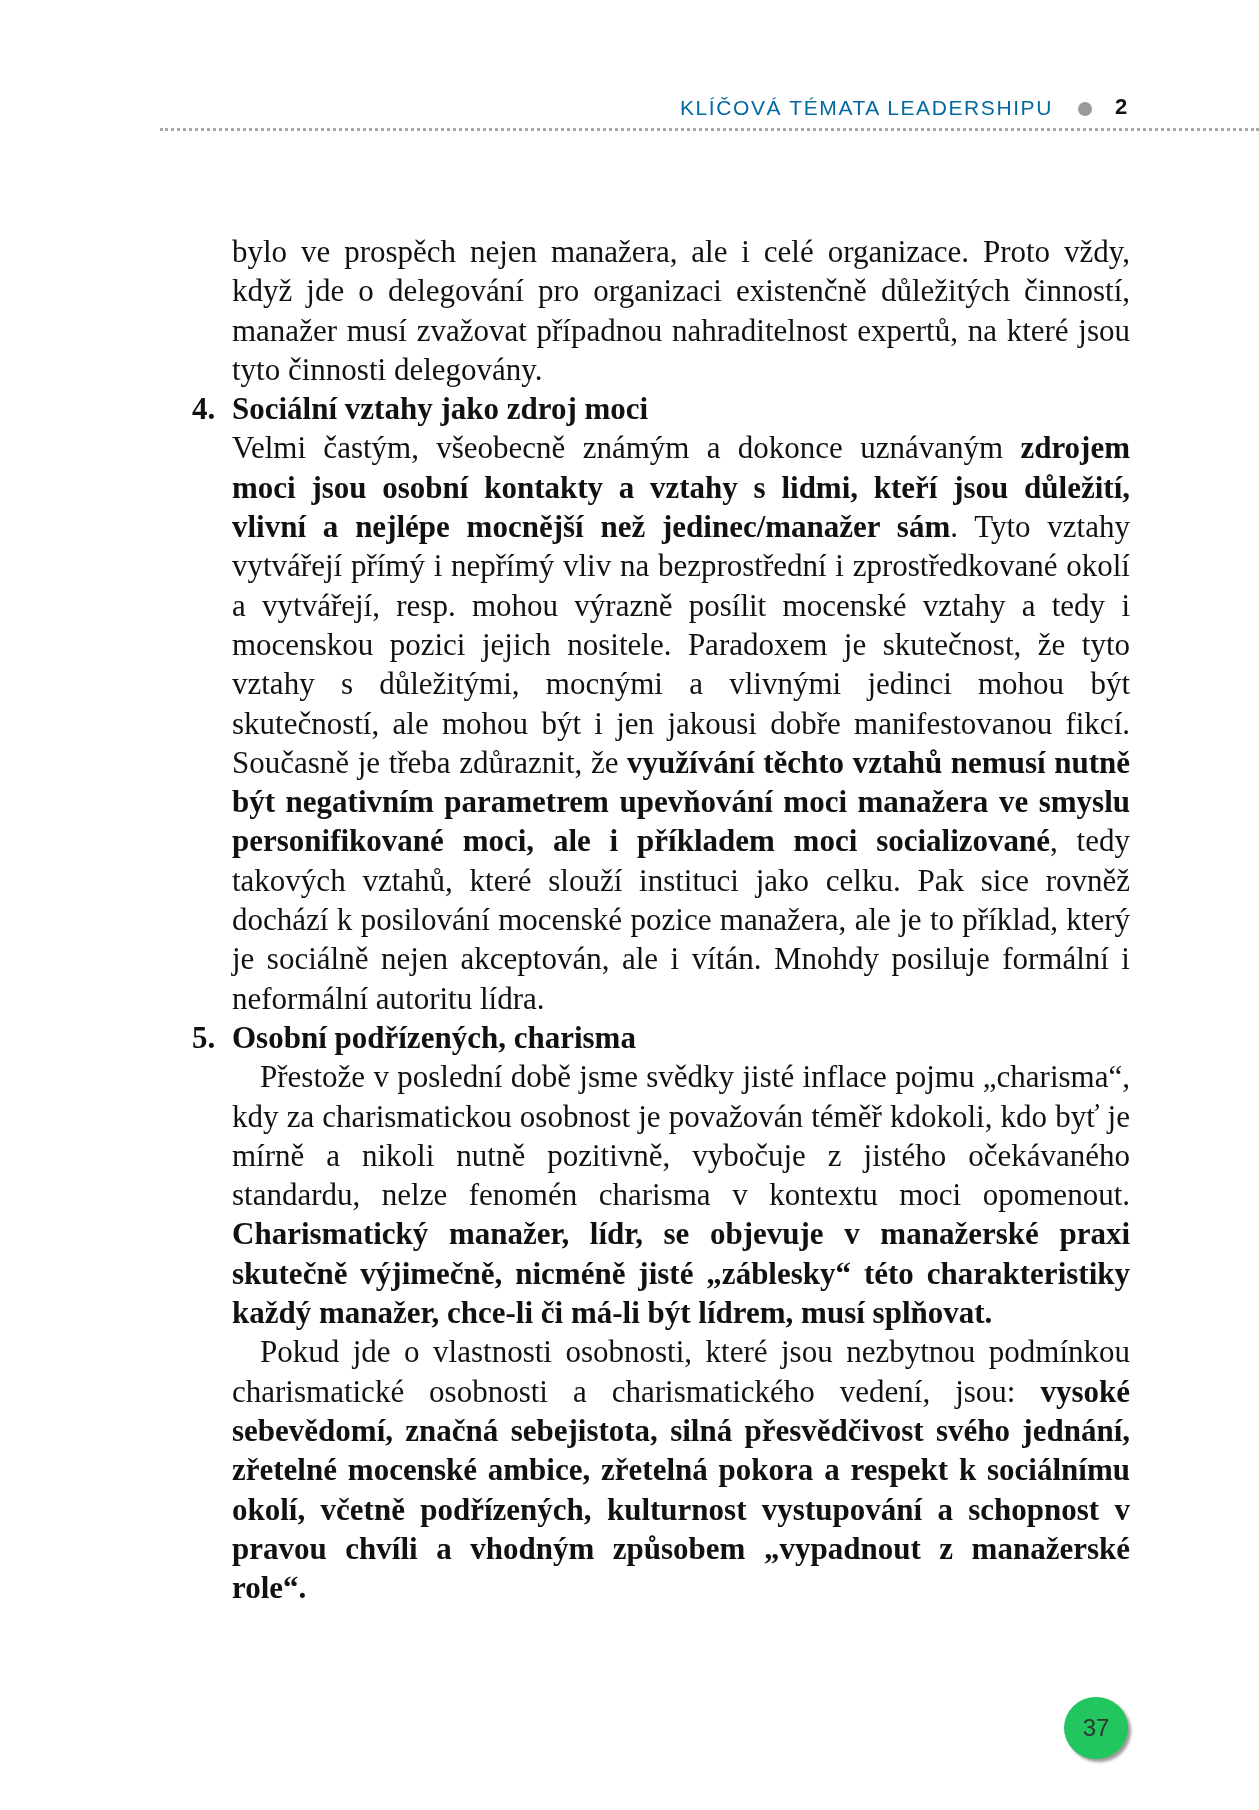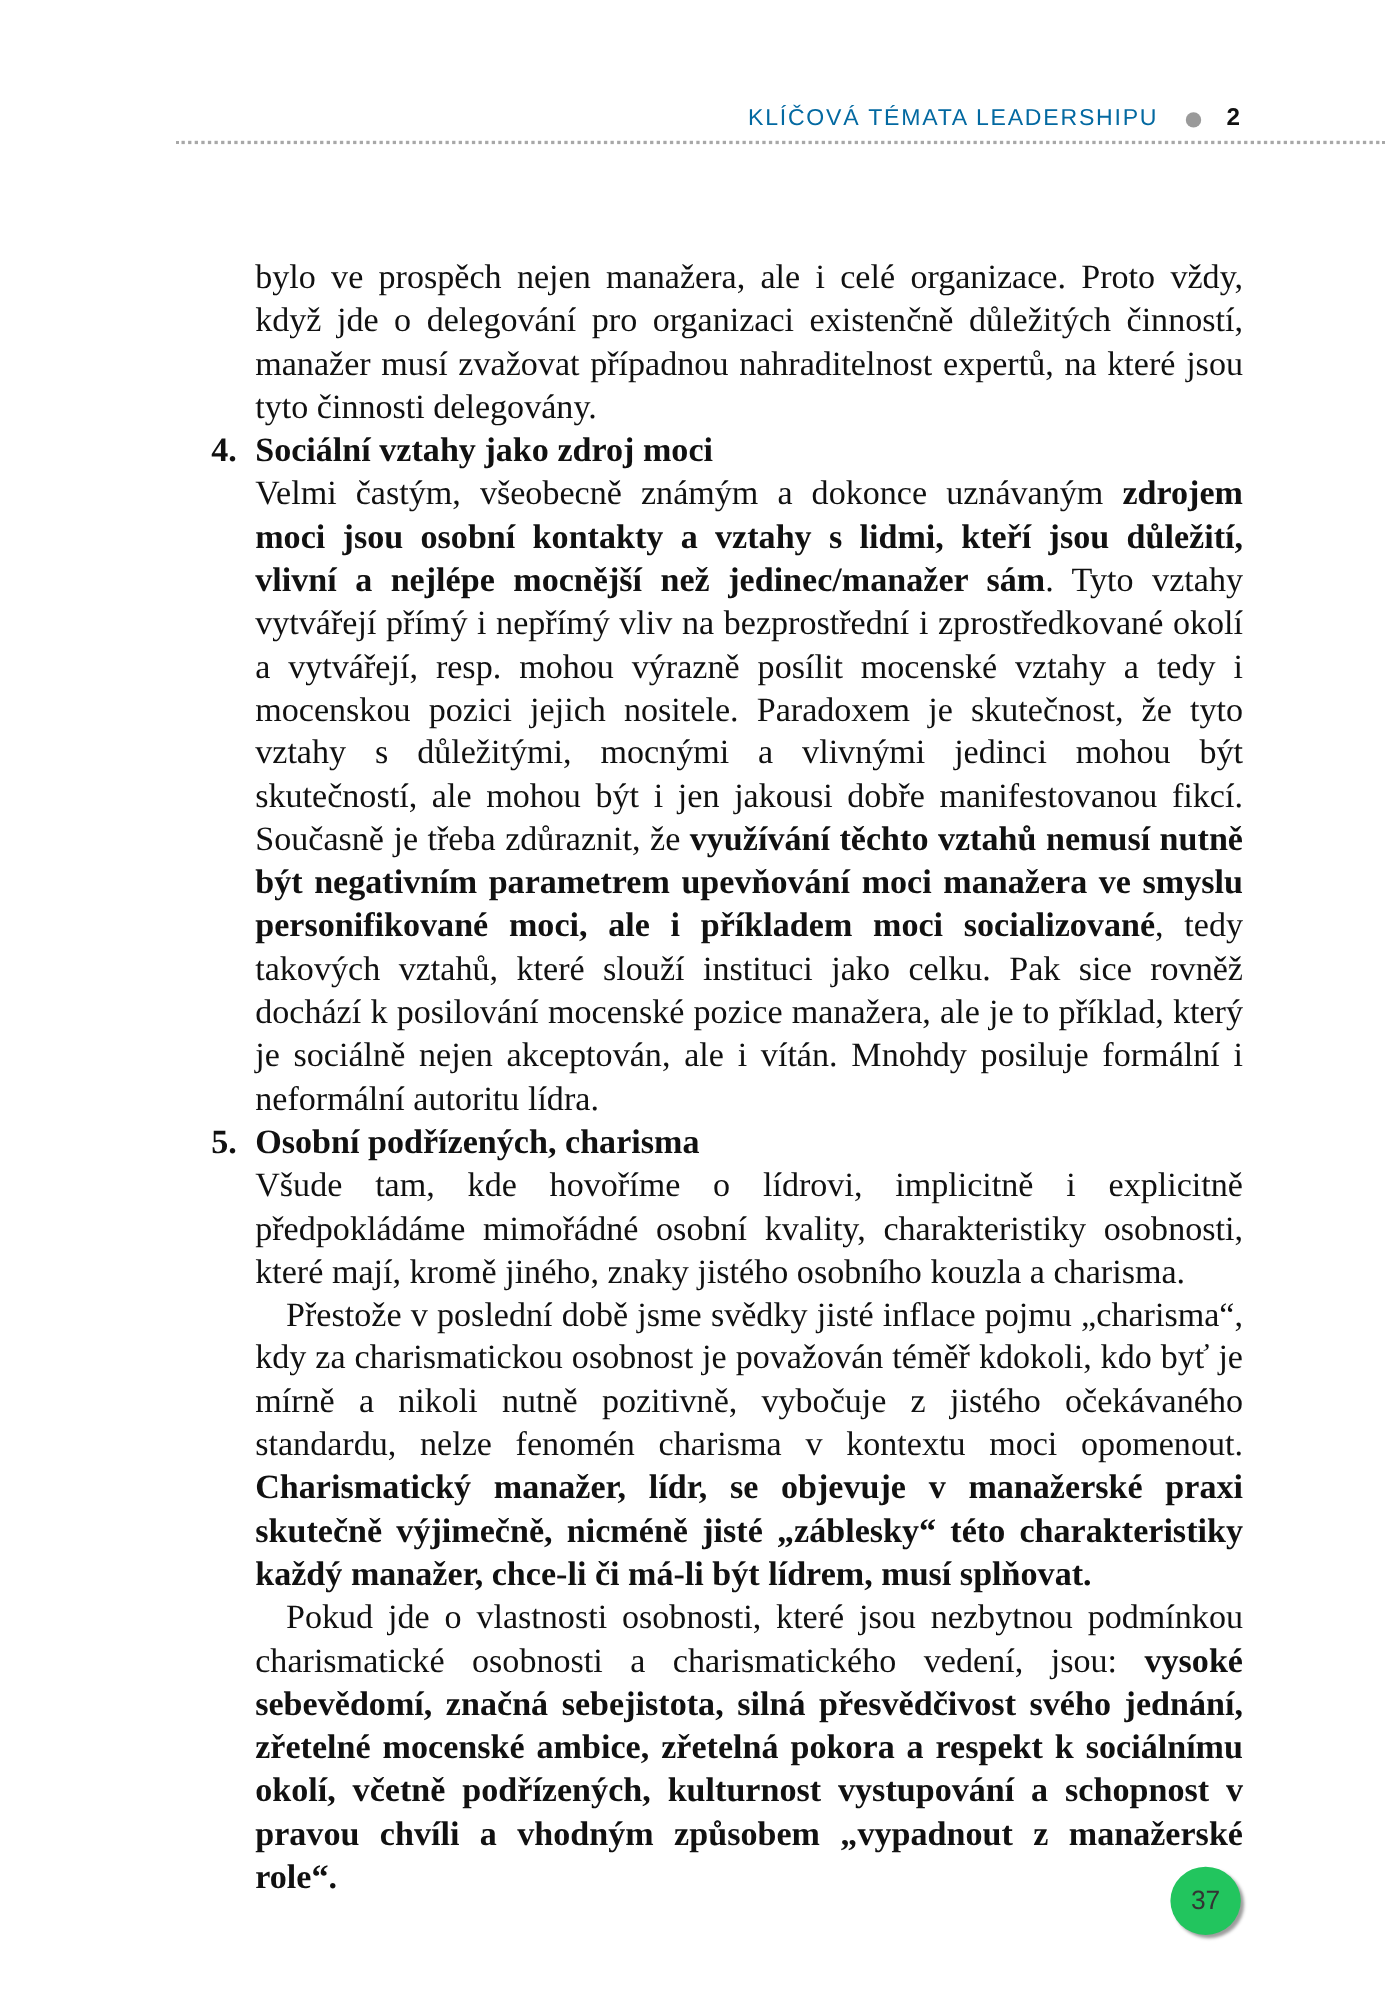--- a/index.html
+++ b/index.html
@@ -33,21 +33,20 @@
 
   <div class="list-item">
     <span class="list-num">4.</span>
     <p class="heading">Sociální vztahy jako zdroj moci</p>
     <p><span>Velmi častým, všeobecně známým a dokonce uznávaným </span><b>zdrojem moci jsou osobní kontakty a vztahy s lidmi, kteří jsou důležití, vlivní a nejlépe mocnější než jedinec/manažer sám</b><span>. Tyto vztahy vytvářejí přímý i nepřímý vliv na bezprostřední i zprostředkované okolí a vytvářejí, resp. mohou výrazně posílit mocenské vztahy a tedy i mocenskou pozici jejich nositele. Paradoxem je skutečnost, že tyto vztahy s důležitými, mocnými a vlivnými jedinci mohou být skutečností, ale mohou být i jen jakousi dobře manifestovanou fikcí. Současně je třeba zdůraznit, že </span><b>využívání těchto vztahů nemusí nutně být negativním parametrem upevňování moci manažera ve smyslu personifikované moci, ale i příkladem moci socializované</b><span>, tedy takových vztahů, které slouží instituci jako celku. Pak sice rovněž dochází k posilování mocenské pozice manažera, ale je to příklad, který je sociálně nejen akceptován, ale i vítán. Mnohdy posiluje formální i neformální autoritu lídra.</span></p>
   </div>
 
   <div class="list-item">
     <span class="list-num">5.</span>
     <p class="heading">Osobní podřízených, charisma</p>
-    <p>Všude tam, kde hovoříme o lídrovi, implicitně i explicitně předpokládáme mimořádné osobní kvality, charakteristiky osobnosti, které mají, kromě jiného, znaky jistého osobního kouzla a charisma.</p>
     <p class="indent"><span>Přestože v poslední době jsme svědky jisté inflace pojmu „charisma“, kdy za charismatickou osobnost je považován téměř kdokoli, kdo byť je mírně a nikoli nutně pozitivně, vybočuje z jistého očekávaného standardu, nelze fenomén charisma v kontextu moci opomenout. </span><b>Charismatický manažer, lídr, se objevuje v manažerské praxi skutečně výjimečně, nicméně jisté „záblesky“ této charakteristiky každý manažer, chce-li či má-li být lídrem, musí splňovat.</b></p>
     <p class="indent"><span>Pokud jde o vlastnosti osobnosti, které jsou nezbytnou podmínkou charismatické osobnosti a charismatického vedení, jsou: </span><b>vysoké sebevědomí, značná sebejistota, silná přesvědčivost svého jednání, zřetelné mocenské ambice, zřetelná pokora a respekt k sociálnímu okolí, včetně podřízených, kulturnost vystupování a schopnost v pravou chvíli a vhodným způsobem „vypadnout z manažerské role“.</b></p>
   </div>
 </div>
 
 <div class="page-badge">
   <span>37</span>
 </div>
 
 </body></html>

